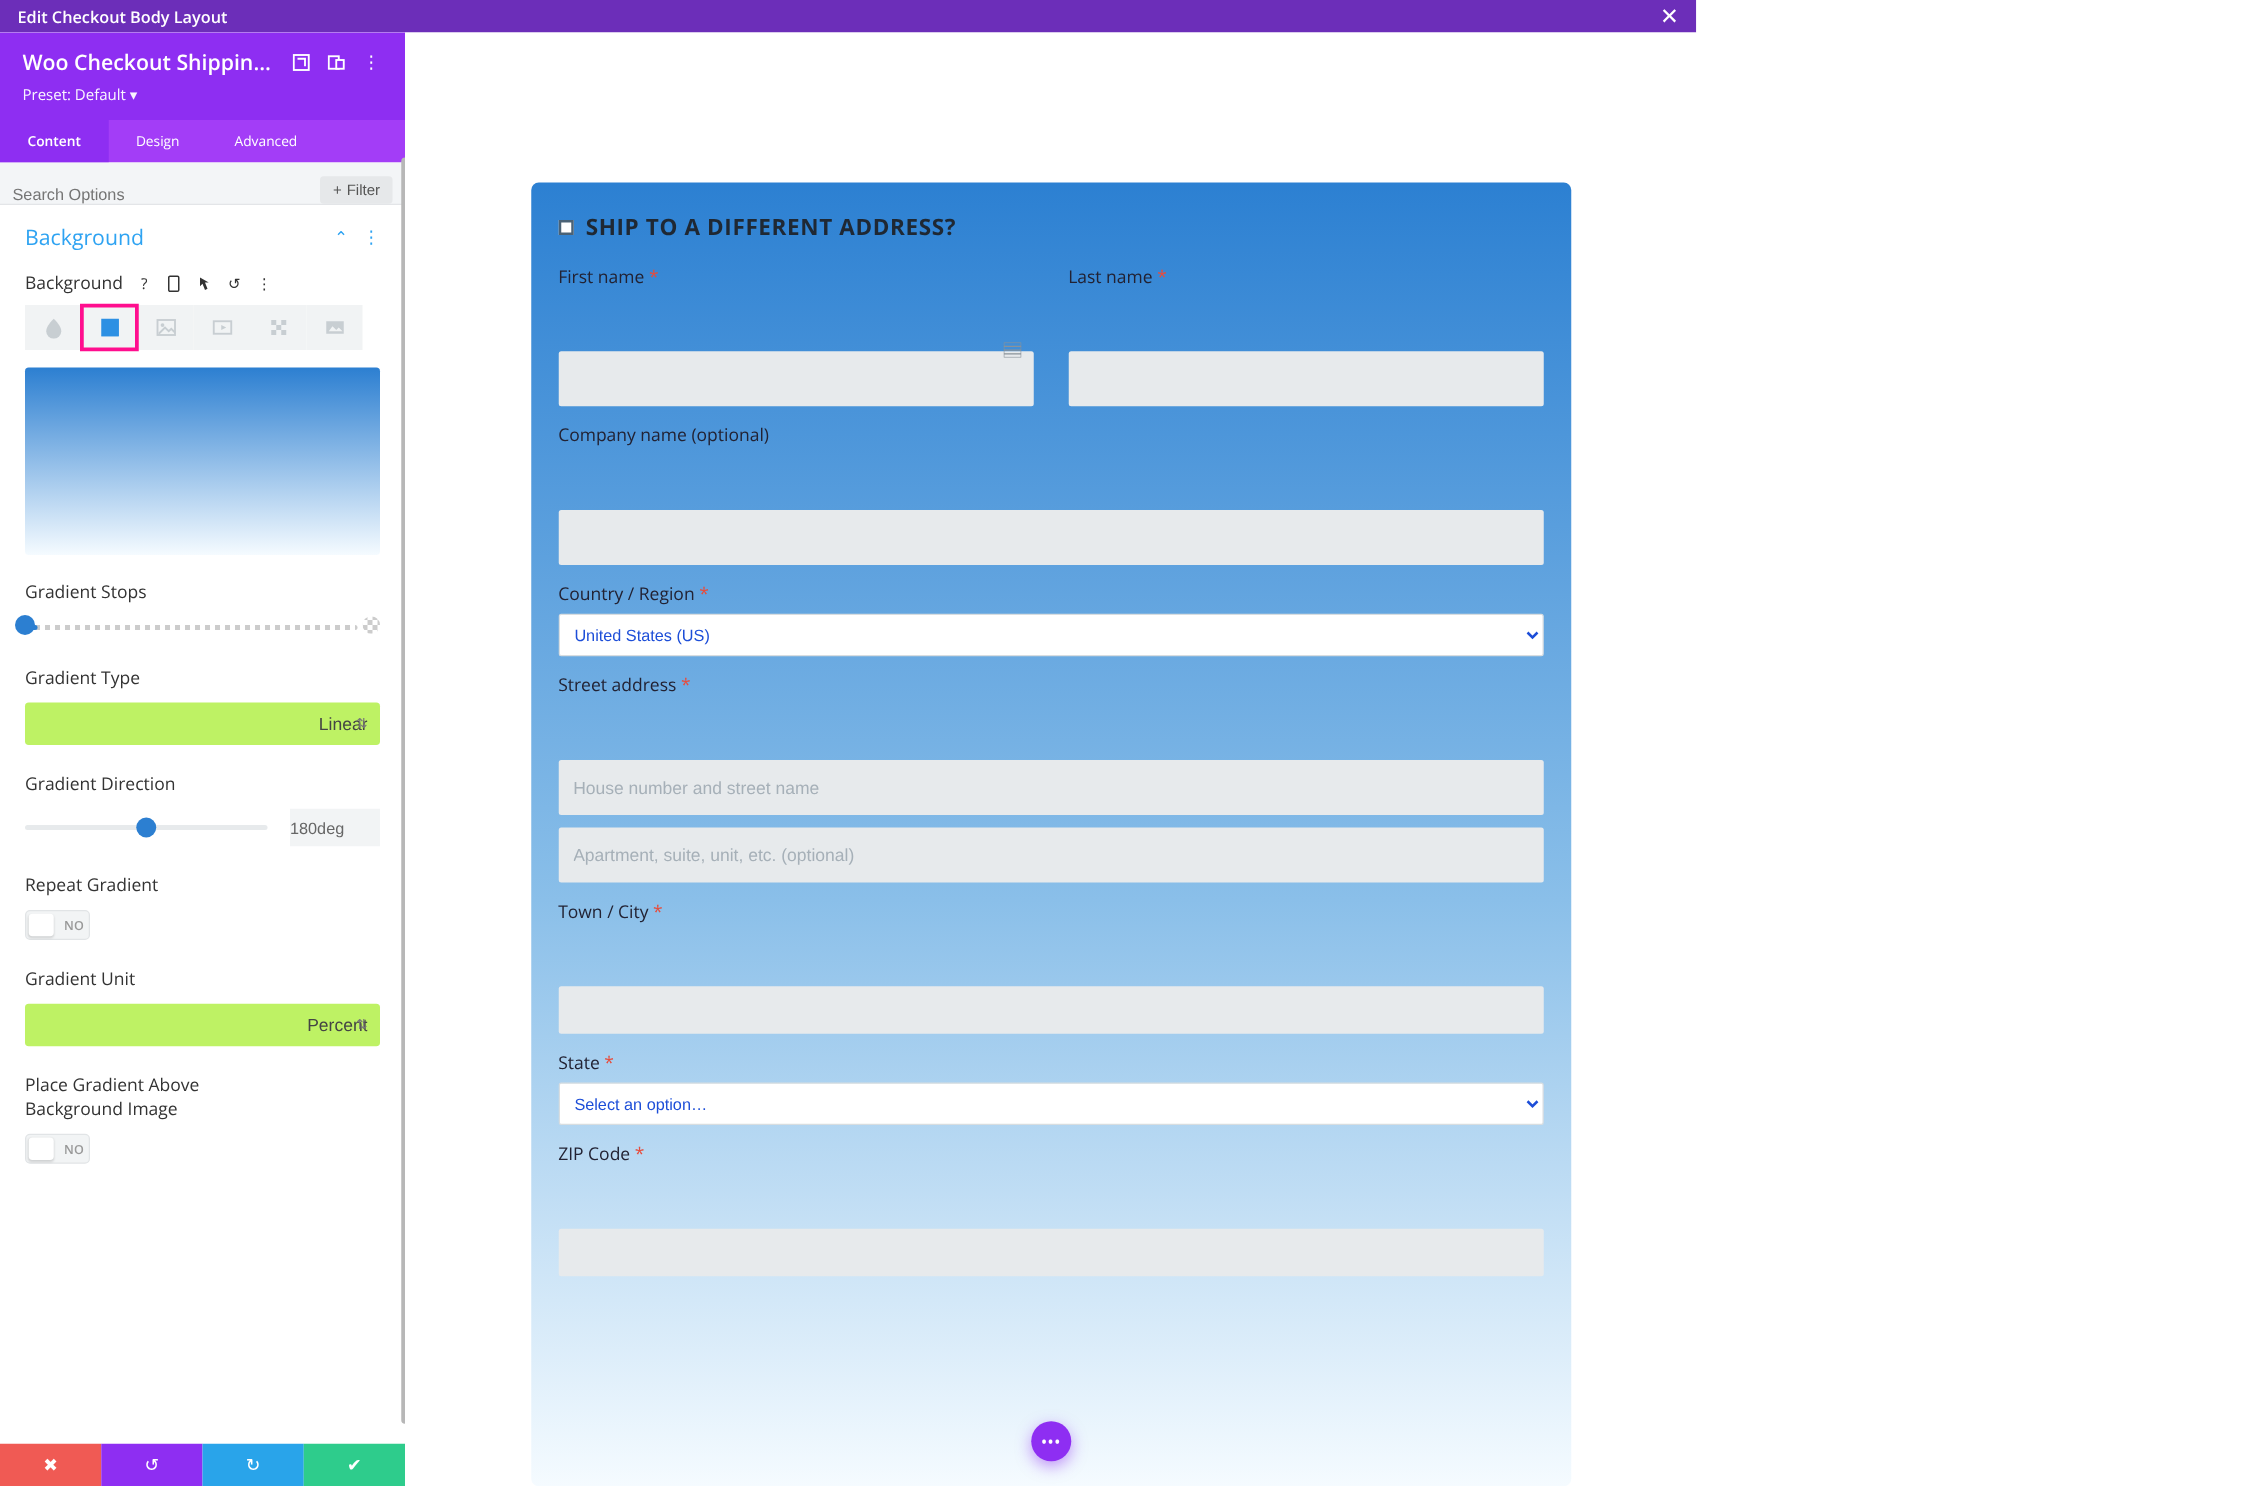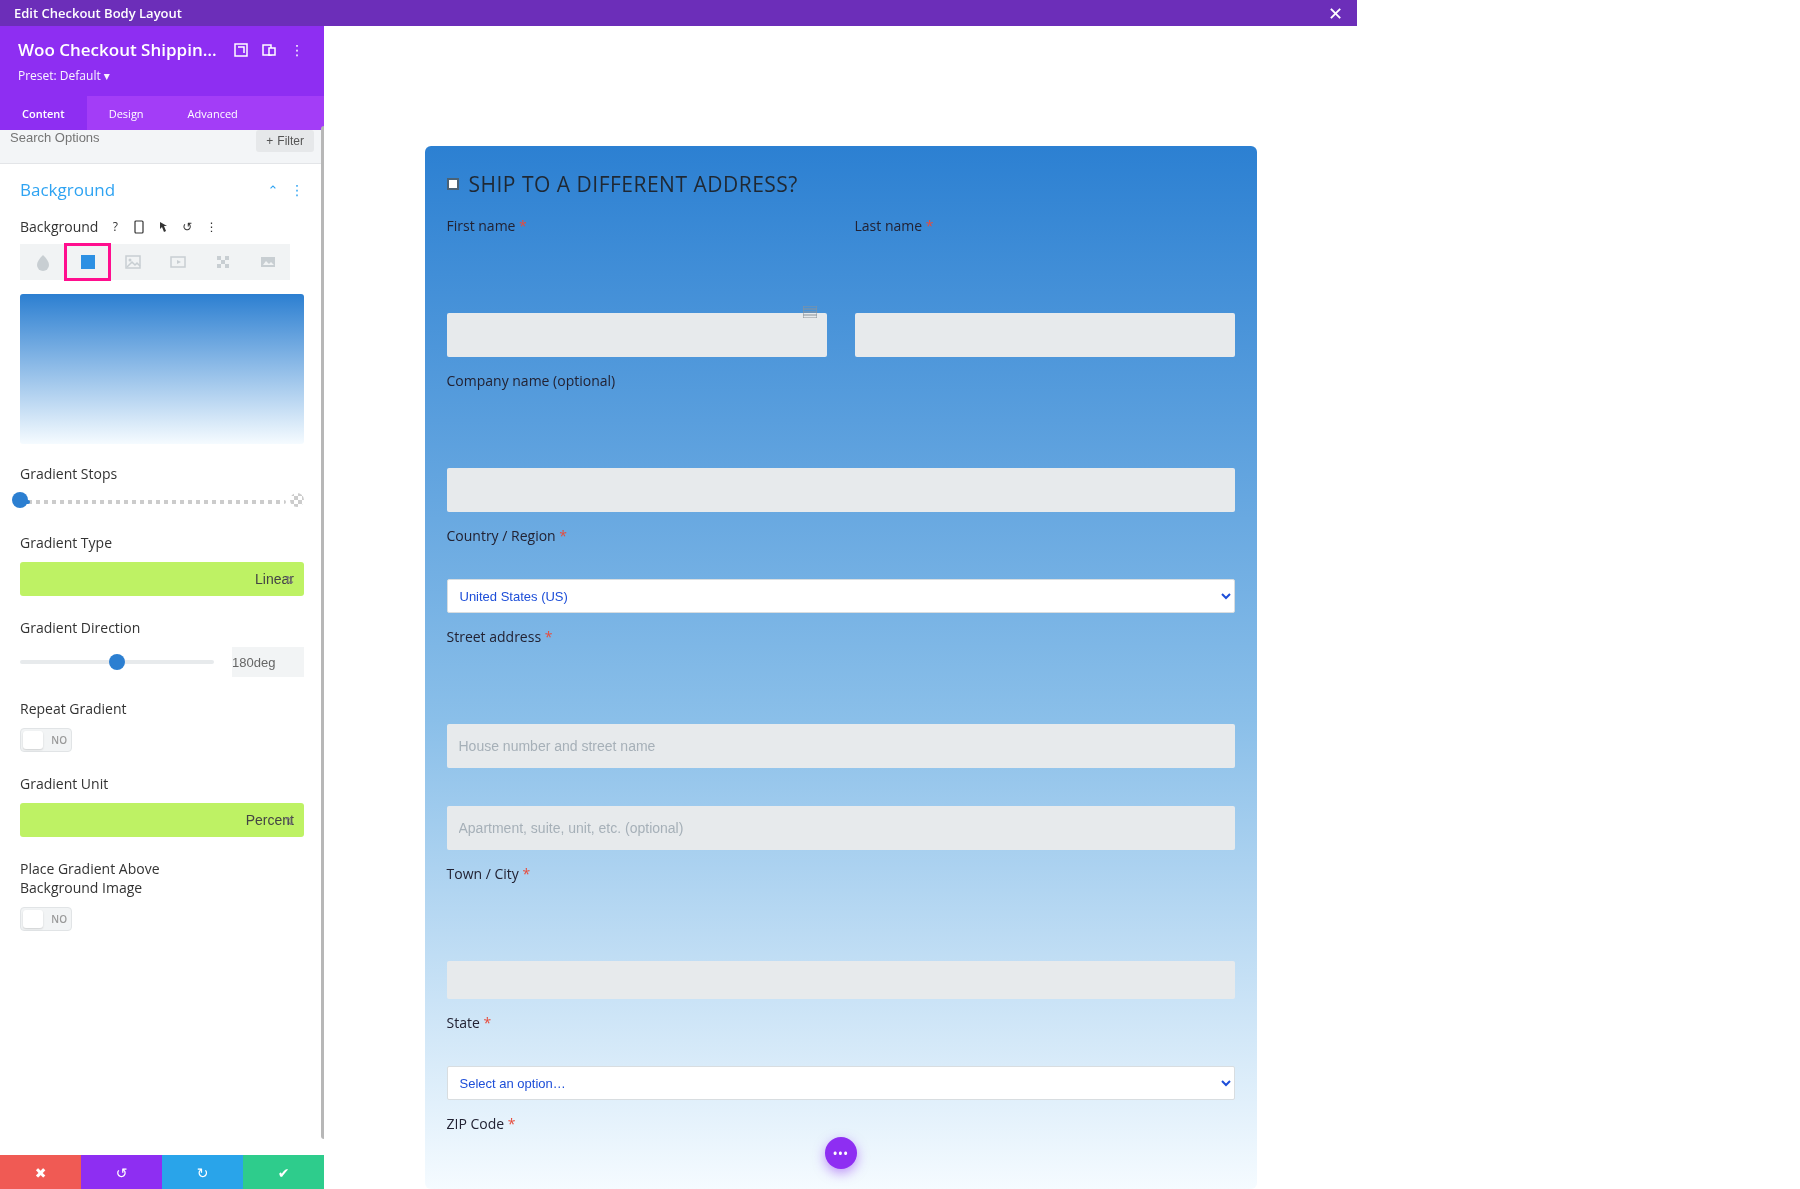--- a/index.html
+++ b/index.html
@@ -15,21 +15,21 @@
   .module-title-row { display: flex; align-items: center; gap: 10px; }
   .module-title { font-size: 17px; font-weight: 600; flex: 1; white-space: nowrap; overflow: hidden; text-overflow: ellipsis; }
   .module-preset { font-size: 12px; margin-top: 6px; opacity: .95; }
   .module-preset:after { content: " ▾"; }
   .hdr-icon { width: 18px; height: 18px; display:inline-flex; align-items:center; justify-content:center; color:#fff; }
 
   .tabs { display: flex; background: #a33df7; color: #fff; height: 34px; }
   .tab { flex: 0 0 auto; padding: 0 22px; display: flex; align-items: center; font-size: 11px; cursor: pointer; }
   .tab.active { background: #8e2ef2; font-weight: 600; }
 
-  .search-row { display: flex; align-items: flex-start; background: #f3f5f7; border-bottom: 1px solid #e3e5e8; height: 34px; padding: 0 10px; }
+  .search-row { display: flex; align-items: flex-end; background: #f3f5f7; border-bottom: 1px solid #e3e5e8; height: 34px; padding: 0 10px; }
   .search-input { flex:1; border:none; background:transparent; font-size:13px; color:#888; outline:none; }
   .filter-btn { background: #e6e8ea; border:none; color:#555; font-size:12px; padding: 4px 10px; border-radius:3px; display:flex; align-items:center; gap:4px; cursor:pointer; }
 
   .panel-body { flex:1; overflow-y:auto; padding: 14px 20px 60px 20px; }
 
   .section-title-row { display:flex; align-items:center; justify-content:space-between; margin-bottom: 16px; }
   .section-title { color:#2ea3f2; font-size:17px; font-weight:400; }
   .chevup { color:#2ea3f2; font-size:13px; cursor:pointer; margin-right:8px;}
   .dots-v { color:#2ea3f2; cursor:pointer; font-size:14px;}
 
@@ -69,24 +69,24 @@
   .footer-btn { flex:1; display:flex; align-items:center; justify-content:center; color:#fff; cursor:pointer; font-size:14px; }
   .fb-red { background:#f05a54; }
   .fb-purple { background:#8e2ef2; }
   .fb-blue { background:#29a4ea; }
   .fb-green { background:#2ecc8c; }
 
   
   .canvas { position:absolute; left:324px; right:0; top:26px; bottom:0; background:#fff; display:flex; justify-content:center; padding-top:120px; }
   .checkout-box { width:832px; max-width:832px; background: linear-gradient(180deg, #2c80d2 0%, #8abfe9 55%, #f5fbff 100%); border-radius:6px; padding: 24px 22px 36px 22px; color:#333; }
   .ship-head { display:flex; align-items:center; gap:10px; margin-bottom:18px; }
-  .ship-title { font-size:21px; font-weight:400; letter-spacing:.5px; color:#1f2833; }
+  .ship-title { font-size:18px; font-weight:700; letter-spacing:.5px; color:#1f2833; }
   .checkbox { width:12px; height:12px; border:2px solid #4a6276; background:#fff; display:inline-block; }
   .form-row { display:flex; gap:28px; margin-bottom:14px; }
-  .form-col { flex:1; display:flex; flex-direction:column;gap:28px; }
+  .form-col { flex:1; display:flex; flex-direction:column; }
   .fld-label { font-size:14px; color:#223; margin-bottom:6px; }
   .req { color:#e74c3c; }
   .txt-input { height:44px; background:#e7eaec; border:none; border-radius:2px; padding:0 12px; font-size:14px; color:#555; }
   .txt-input::placeholder { color:#a6b0b8; }
   .sel-input { height:34px; background:#fff; border:1px solid #d8dde0; border-radius:2px; padding:0 8px; font-size:13px; color:#1d4ed8; width:100%; }
   .full { width:100%;margin-top:44px; }
   .addr-gap { margin-top:10px; }
   .fab { position:absolute; bottom:20px; left:50%; transform:translateX(-50%); width:32px; height:32px; border-radius:50%; background:#8e2ef2; color:#fff; display:flex; align-items:center; justify-content:center; font-size:14px; box-shadow:0 4px 12px rgba(142,46,242,.5); cursor:pointer; }
   .input-wrap { position:relative; }
   .input-icon { position:absolute; right:10px; top:50%; transform:translateY(-50%); color:#8a9299; font-size:13px; }

